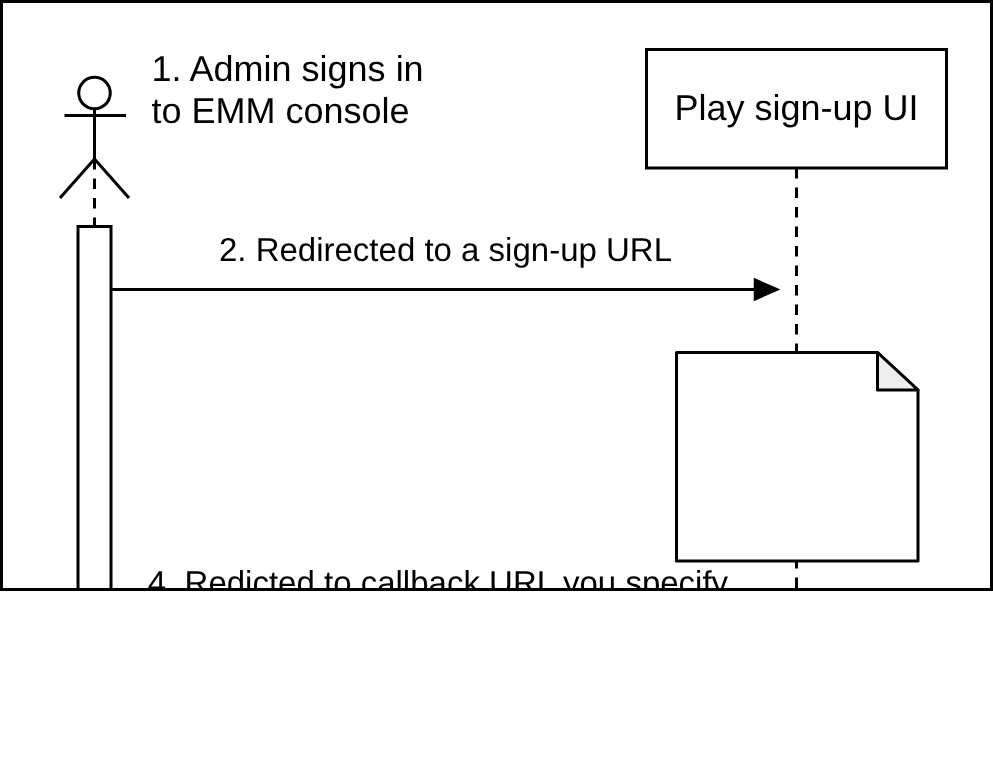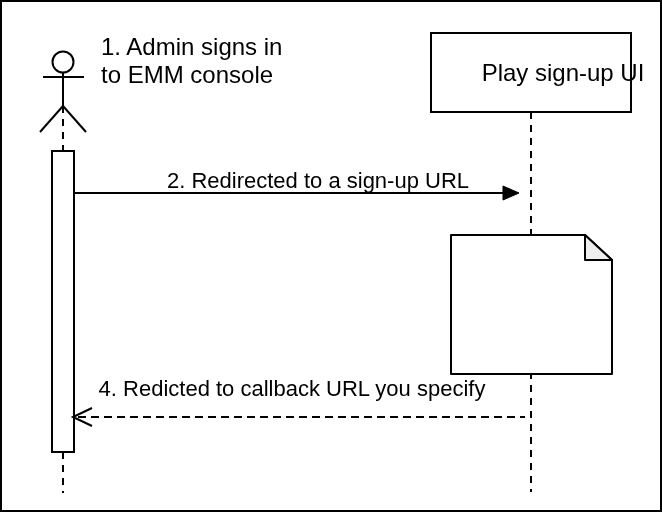--- a/index.html
+++ b/index.html
@@ -3,21 +3,21 @@
 <meta charset="utf-8">
 <style>
   html, body {
     margin: 0;
     padding: 0;
     background: #ffffff;
   }
   .stage {
     position: relative;
     width: 662px;
-    height: 512px;
+    height: 394px;
     box-sizing: border-box;
     border: 2px solid #000000;
     background: #ffffff;
     overflow: hidden;
     font-family: "Liberation Sans", "DejaVu Sans", sans-serif;
     color: #000000;
   }
   .stage svg {
     position: absolute;
     left: 0;
@@ -46,37 +46,35 @@
   }
   .lbl-play {
     left: 429px;
     top: 31px;
     width: 200px;
     height: 79px;
     display: flex;
     align-items: center;
     justify-content: center;
     text-align: center;
-    padding-left: 32px;
   }
   .lbl-note {
     left: 449px;
     top: 233px;
     width: 161px;
     height: 139px;
     display: flex;
     align-items: center;
     justify-content: center;
     text-align: center;
   }
   .lbl-msg2 {
     left: 72px;
-    top: 166px;
+    top: 152px;
     width: 446px;
-    padding-left: 21px;
   }
   .lbl-msg4 {
     left: 60px;
     top: 374px;
     width: 460px;
   }
 </style>
 </head>
 <body>
 

